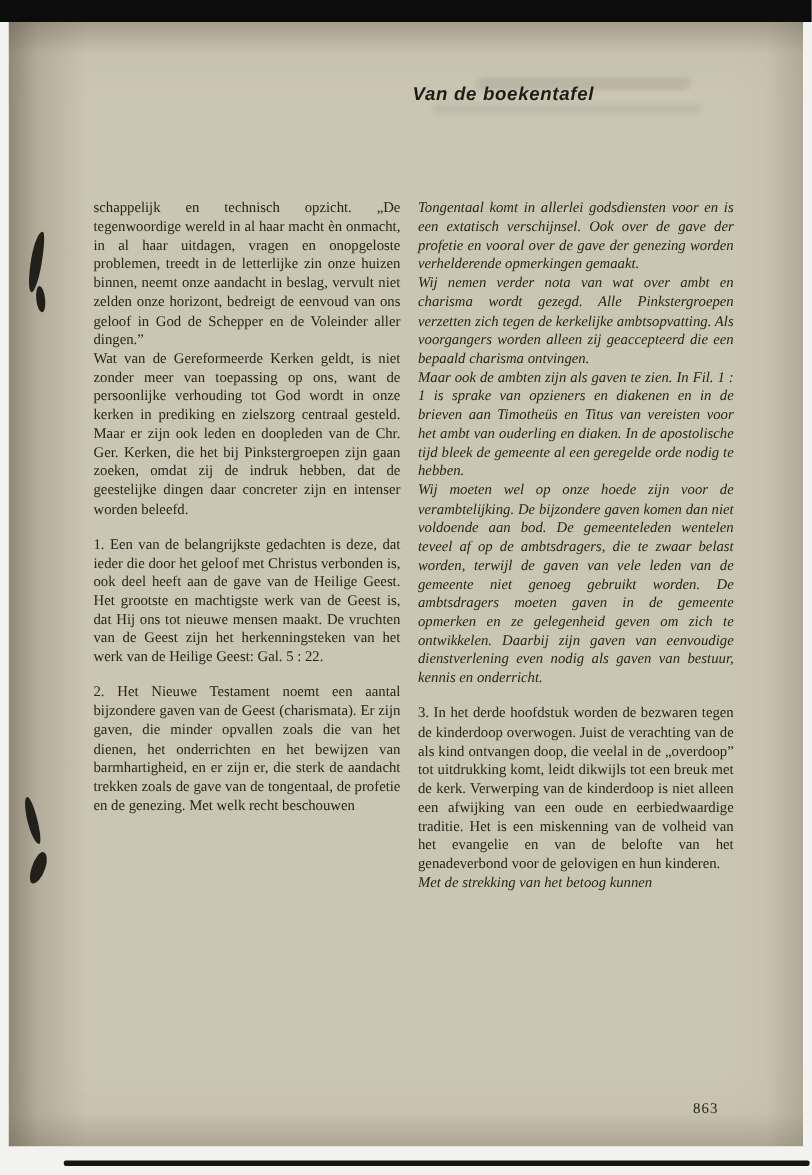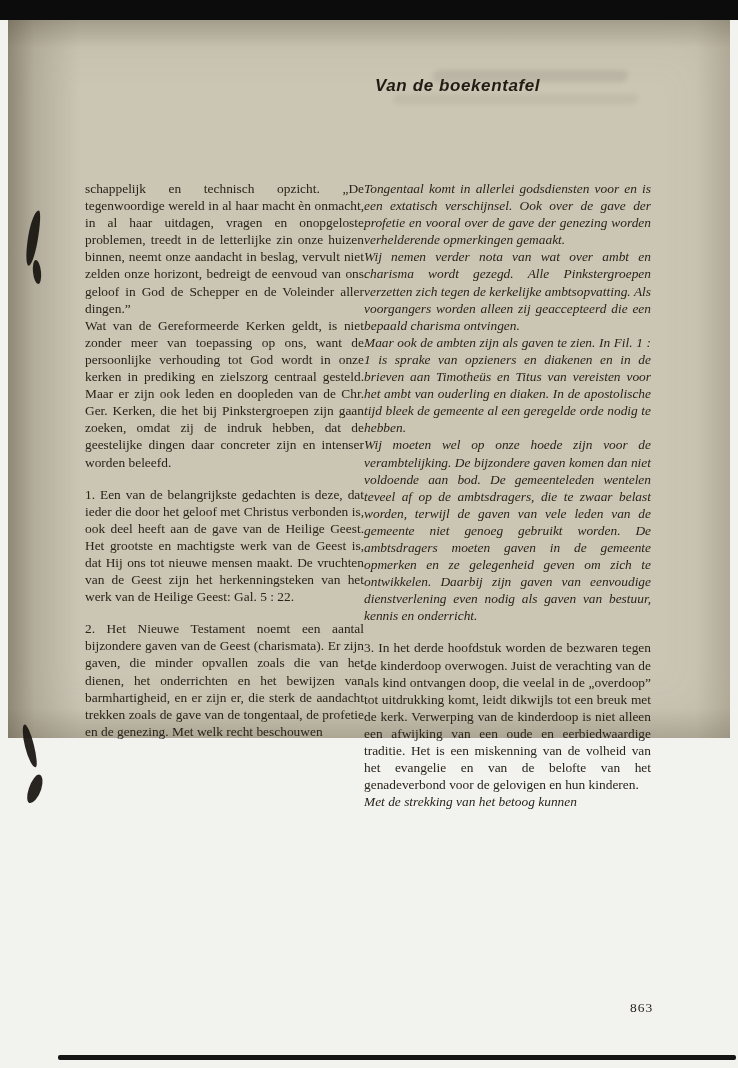--- a/index.html
+++ b/index.html
@@ -21,21 +21,21 @@
   .scan-bottom-line {
     position: absolute;
     left: 58px; right: 2px;
     bottom: 8px; height: 5px;
     background: #151515;
     border-radius: 2px;
   }
   .paper {
     position: absolute;
     left: 8px; top: 20px;
-    width: 722px; height: 718px;
+    width: 722px; height: 1022px;
     background:
       linear-gradient(90deg, rgba(58,48,32,0.38) 0px, rgba(58,48,32,0.14) 26px, rgba(0,0,0,0) 72px),
       linear-gradient(270deg, rgba(58,48,32,0.12) 0px, rgba(0,0,0,0) 34px),
       linear-gradient(180deg, rgba(40,34,22,0.20) 0px, rgba(0,0,0,0) 28px),
       linear-gradient(0deg, rgba(40,34,22,0.14) 0px, rgba(0,0,0,0) 30px),
       #cbc5b4;
     box-shadow: inset 0 0 60px rgba(120,110,85,0.25);
   }
   .ink-mark {
     position: absolute;
@@ -63,20 +63,21 @@
     font-weight: bold;
     font-size: 17px;
     letter-spacing: 0.6px;
     color: #201c14;
   }
   .content {
     position: absolute;
     left: 77px; top: 160px;
     width: 582px;
     display: flex;
+    gap: 16px;
   }
   .col {
     color: #29241a;
     font-size: 13.4px;
     line-height: 17.1px;
     text-align: justify;
   }
   .col-left  { width: 279px; }
   .col-right { width: 287px; }
   .para { margin: 0; }

